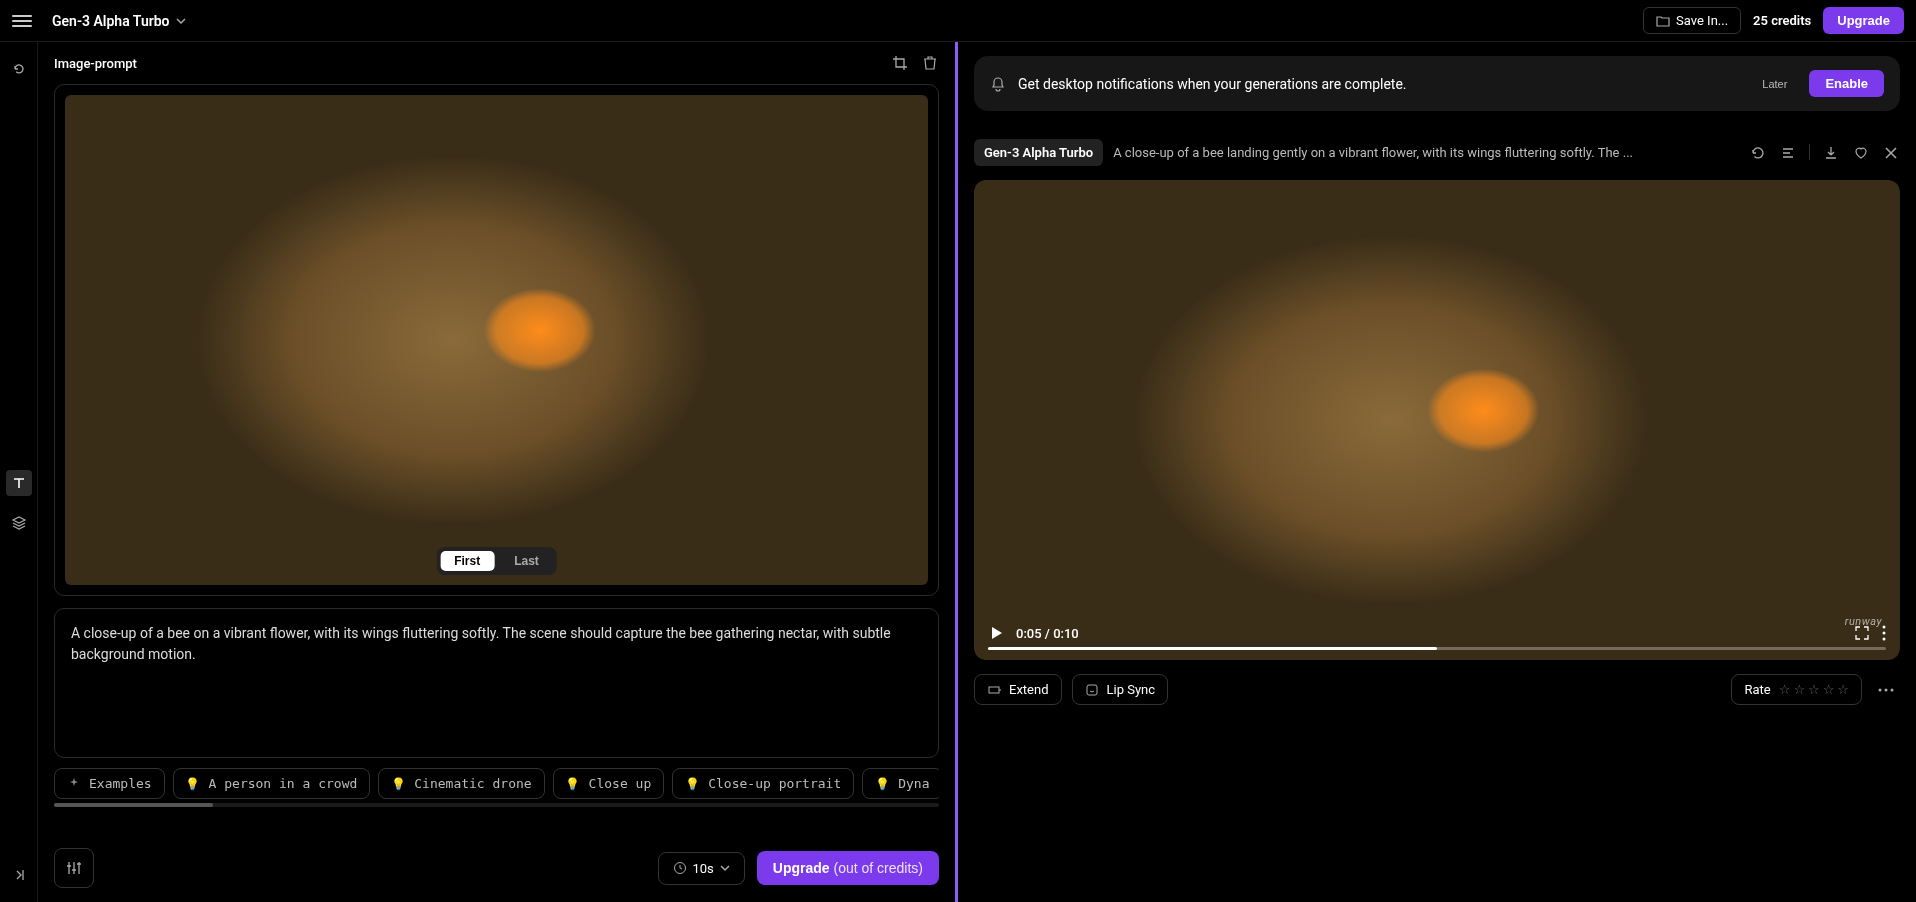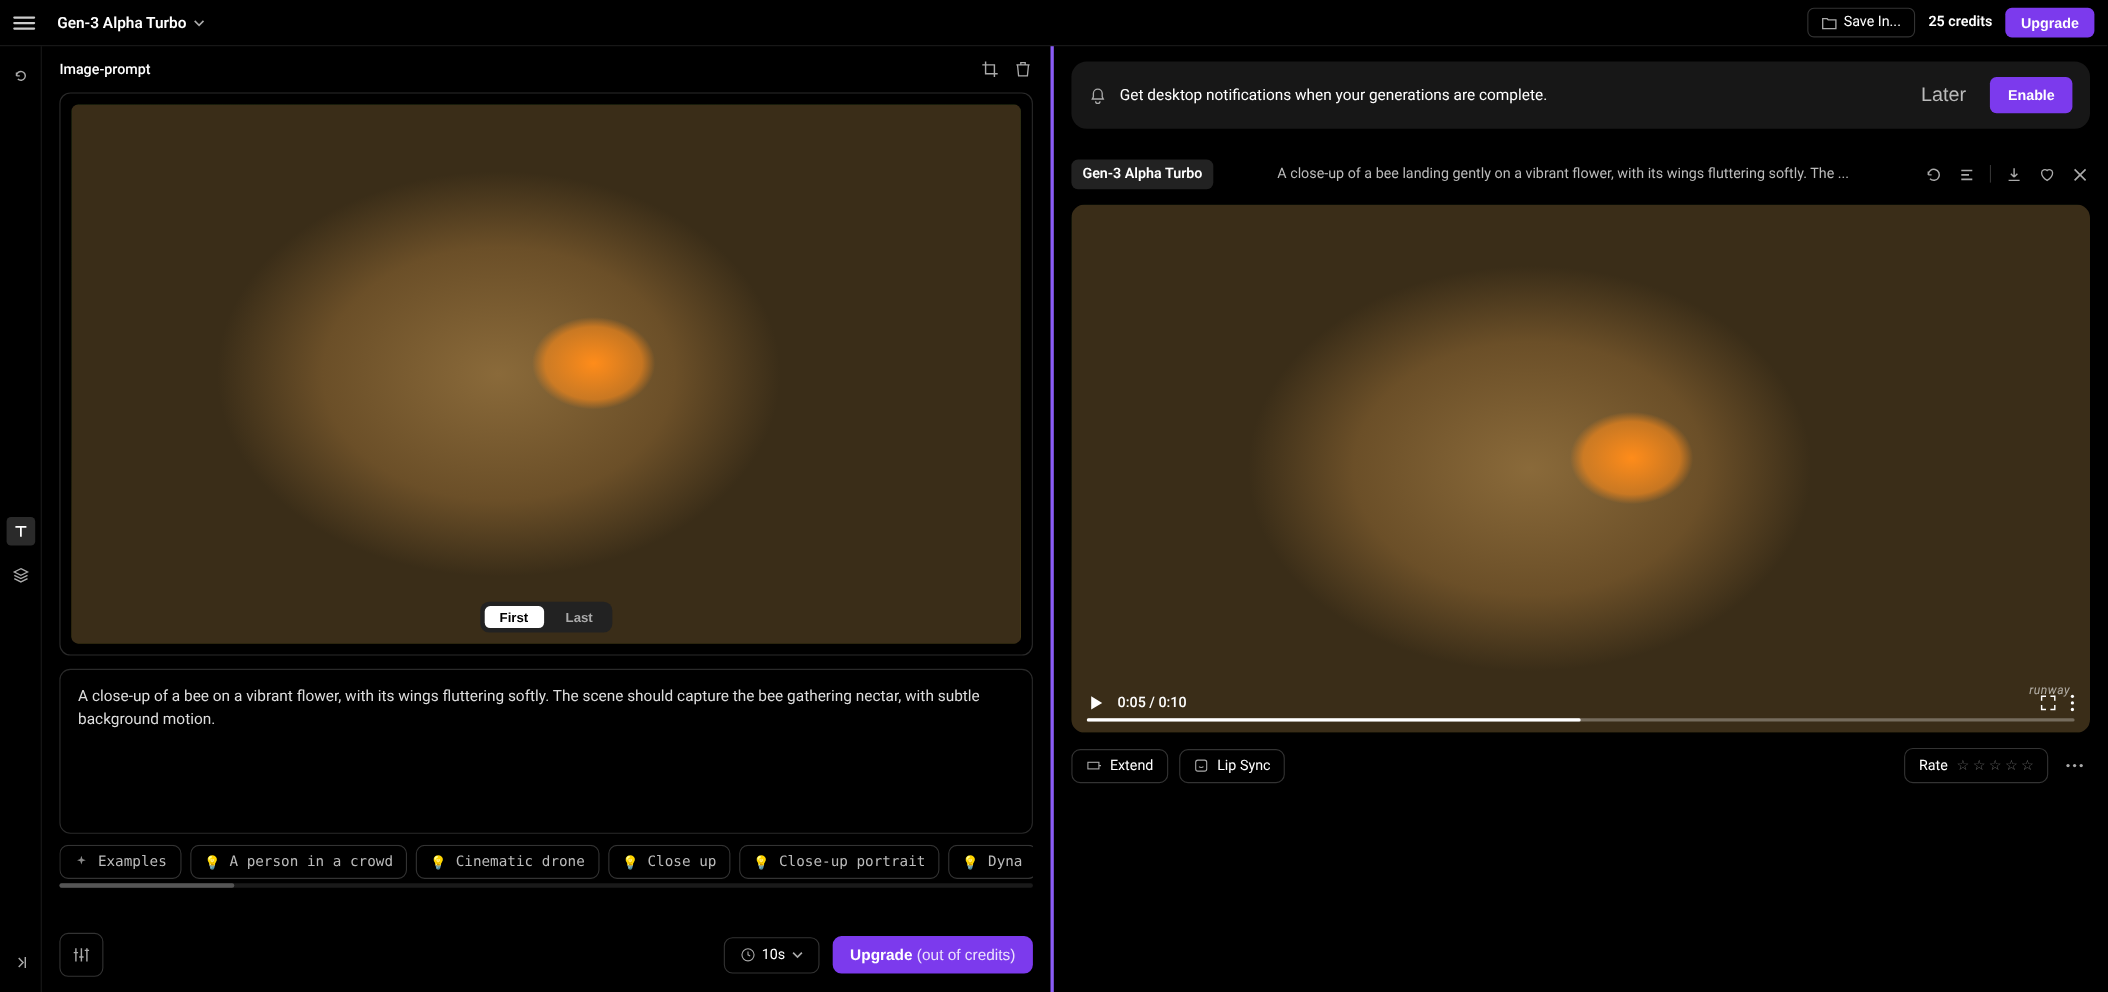--- a/index.html
+++ b/index.html
@@ -112,29 +112,29 @@
 .generate-btn .sub { font-weight:400; opacity:0.85; }
 
 
 .right-panel { flex:1; padding:14px 16px; display:flex; flex-direction:column; }
 .notif-bar {
   background:#171717; border-radius:14px;
   padding:14px 16px; display:flex; align-items:center; gap:12px;
   font-size:14px;
 }
 .notif-actions { margin-left:auto; display:flex; gap:10px; }
-.later-btn { background:transparent; border:none; color:#bbb; font-size:18px; cursor:pointer; padding:6px 12px; border-radius:6px; }
+.later-btn { background:transparent; border:none; color:#bbb; font-size:11px; cursor:pointer; padding:6px 12px; border-radius:6px; }
 .enable-btn { background:#7c3aed; color:#fff; padding:6px 16px; border-radius:6px; font-weight:600; font-size:13px; cursor:pointer; border:none; }
 
 .output-header {
   margin-top:28px;
   display:flex; align-items:center; gap:10px;
 }
 .model-pill { background:#222; padding:6px 10px; border-radius:6px; font-size:13px; font-weight:600; }
-.truncated { font-size:13px; color:#bbb; flex:1; white-space:nowrap; overflow:hidden; text-overflow:ellipsis;margin-left:48px; }
+.truncated { font-size:13px; color:#bbb; flex:1; white-space:nowrap; overflow:hidden; text-overflow:ellipsis; }
 .out-actions { display:flex; gap:12px; color:#aaa; }
 .divider-v { width:1px; height:16px; background:#333; }
 
 .video-wrap {
   margin-top:14px;
   border-radius:12px; overflow:hidden; position:relative;
 }
 .video-controls {
   position:absolute; bottom:0; left:0; right:0;
   padding:10px 14px;

